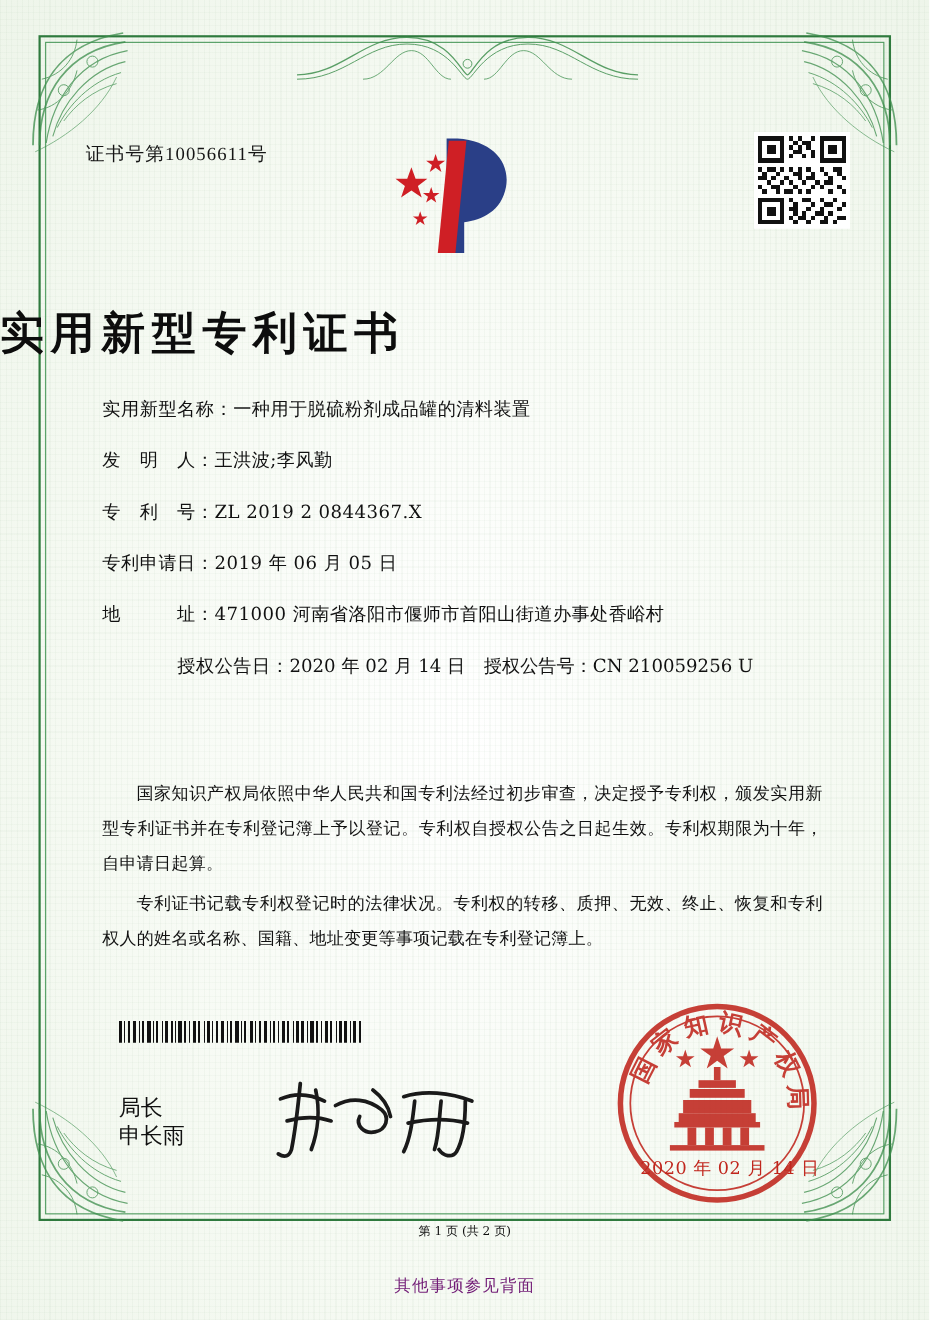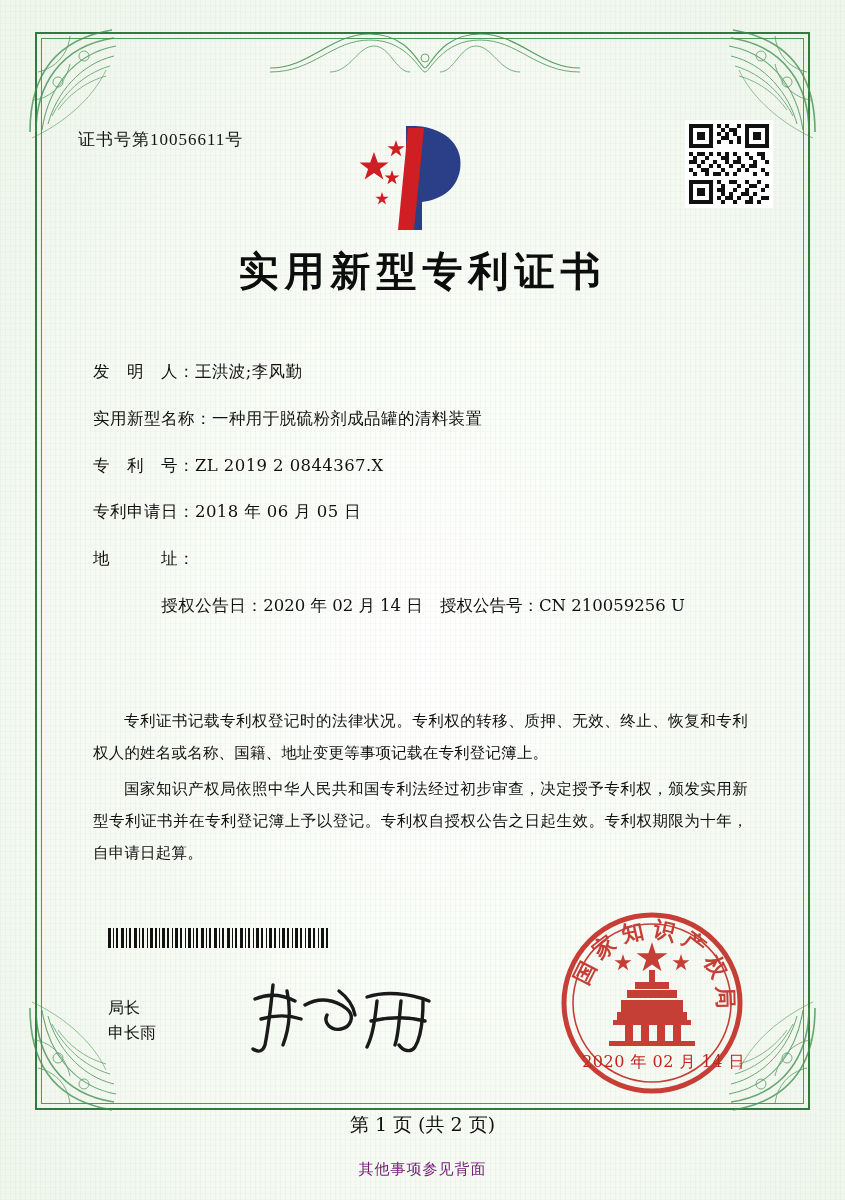--- a/index.html
+++ b/index.html
@@ -73,22 +73,22 @@
   }
 
   .qr {
     position: absolute;
     right: 72px; top: 120px;
     width: 88px; height: 88px;
   }
 
   .title {
     position: absolute;
-    left: 0; right: 0; top: 244px;
-    text-align: center;
+    left: 0; right: 0; top: 275px;
+    text-align: left;
     font-size: 40px;
     font-weight: bold;
     letter-spacing: 6px;
     color: #0d0d0d;
     font-family: "DejaVu Serif", "Liberation Serif", serif;
   }
 
   .fields {
     position: absolute;
     left: 93px; top: 362px;
@@ -145,21 +145,21 @@
 
   .barcode {
     position: absolute;
     left: 108px; top: 928px;
     width: 222px; height: 20px;
   }
 
   .signature-block {
     position: absolute;
     left: 108px; top: 995px;
-    font-size: 16px;
+    font-size: 20px;
     line-height: 25px;
     color: #111;
     font-family: "DejaVu Serif", "Liberation Serif", serif;
   }
 
   .handwriting {
     position: absolute;
     left: 243px; top: 975px;
     width: 210px; height: 85px;
   }
@@ -175,21 +175,21 @@
     font-size: 16px;
     color: #c0261d;
     letter-spacing: 0.5px;
     font-family: "DejaVu Serif", "Liberation Serif", serif;
   }
 
   .page-num {
     position: absolute;
     left: 0; right: 0; top: 1112px;
     text-align: center;
-    font-size: 19px;
+    font-size: 11px;
     color: #111;
     font-family: "DejaVu Serif", "Liberation Serif", serif;
   }
   .footer-note {
     position: absolute;
     left: 0; right: 0; top: 1160px;
     text-align: center;
     font-size: 15px;
     color: #701a75;
     font-family: "DejaVu Serif", "Liberation Serif", serif;
@@ -394,49 +394,50 @@
           <rect x="30" y="40" width="4" height="2"></rect>
           <rect x="36" y="40" width="2" height="2"></rect>
       </g>
     </svg>
   </div>
 
   <div class="title">实用新型专利证书</div>
 
   <div class="fields">
     <div class="field-row">
+      <span class="field-label">实用新型名称：</span>
+      <span class="field-value">一种用于脱硫粉剂成品罐的清料装置</span>
+    </div>
+    <div class="field-row">
       <span class="field-label">发　明　人：</span>
       <span class="field-value">王洪波;李风勤</span>
-    </div>
-    <div class="field-row">
-      <span class="field-label">实用新型名称：</span>
-      <span class="field-value">一种用于脱硫粉剂成品罐的清料装置</span>
     </div>
     <div class="field-row">
       <span class="field-label">专　利　号：</span>
       <span class="field-value">ZL 2019 2 0844367.X</span>
     </div>
     <div class="field-row">
       <span class="field-label">专利申请日：</span>
-      <span class="field-value">2018 年 06 月 05 日</span>
+      <span class="field-value">2019 年 06 月 05 日</span>
     </div>
     <div class="field-row">
       <span class="field-label">地　　　址：</span>
+      <span class="field-value">471000 河南省洛阳市偃师市首阳山街道办事处香峪村</span>
     </div>
     <div class="field-row two-col">
       <span class="field-label">授权公告日：</span>
       <span class="second-value">2020 年 02 月 14 日</span>
       <span class="second-label">授权公告号：</span>
       <span class="second-value">CN 210059256 U</span>
     </div>
   </div>
 
   <div class="paragraphs">
+    <p>国家知识产权局依照中华人民共和国专利法经过初步审查，决定授予专利权，颁发实用新型专利证书并在专利登记簿上予以登记。专利权自授权公告之日起生效。专利权期限为十年，自申请日起算。</p>
     <p>专利证书记载专利权登记时的法律状况。专利权的转移、质押、无效、终止、恢复和专利权人的姓名或名称、国籍、地址变更等事项记载在专利登记簿上。</p>
-    <p>国家知识产权局依照中华人民共和国专利法经过初步审查，决定授予专利权，颁发实用新型专利证书并在专利登记簿上予以登记。专利权自授权公告之日起生效。专利权期限为十年，自申请日起算。</p>
   </div>
 
   <div class="barcode">
     <svg width="222" height="20" viewBox="0 0 222 20" shape-rendering="crispEdges">
       <g fill="#111111">
         <rect x="0" y="0" width="3" height="20"></rect>
           <rect x="5" y="0" width="1" height="20"></rect>
         <rect x="8" y="0" width="2" height="20"></rect>
           <rect x="13" y="0" width="3" height="20"></rect>
         <rect x="18" y="0" width="1" height="20"></rect>

